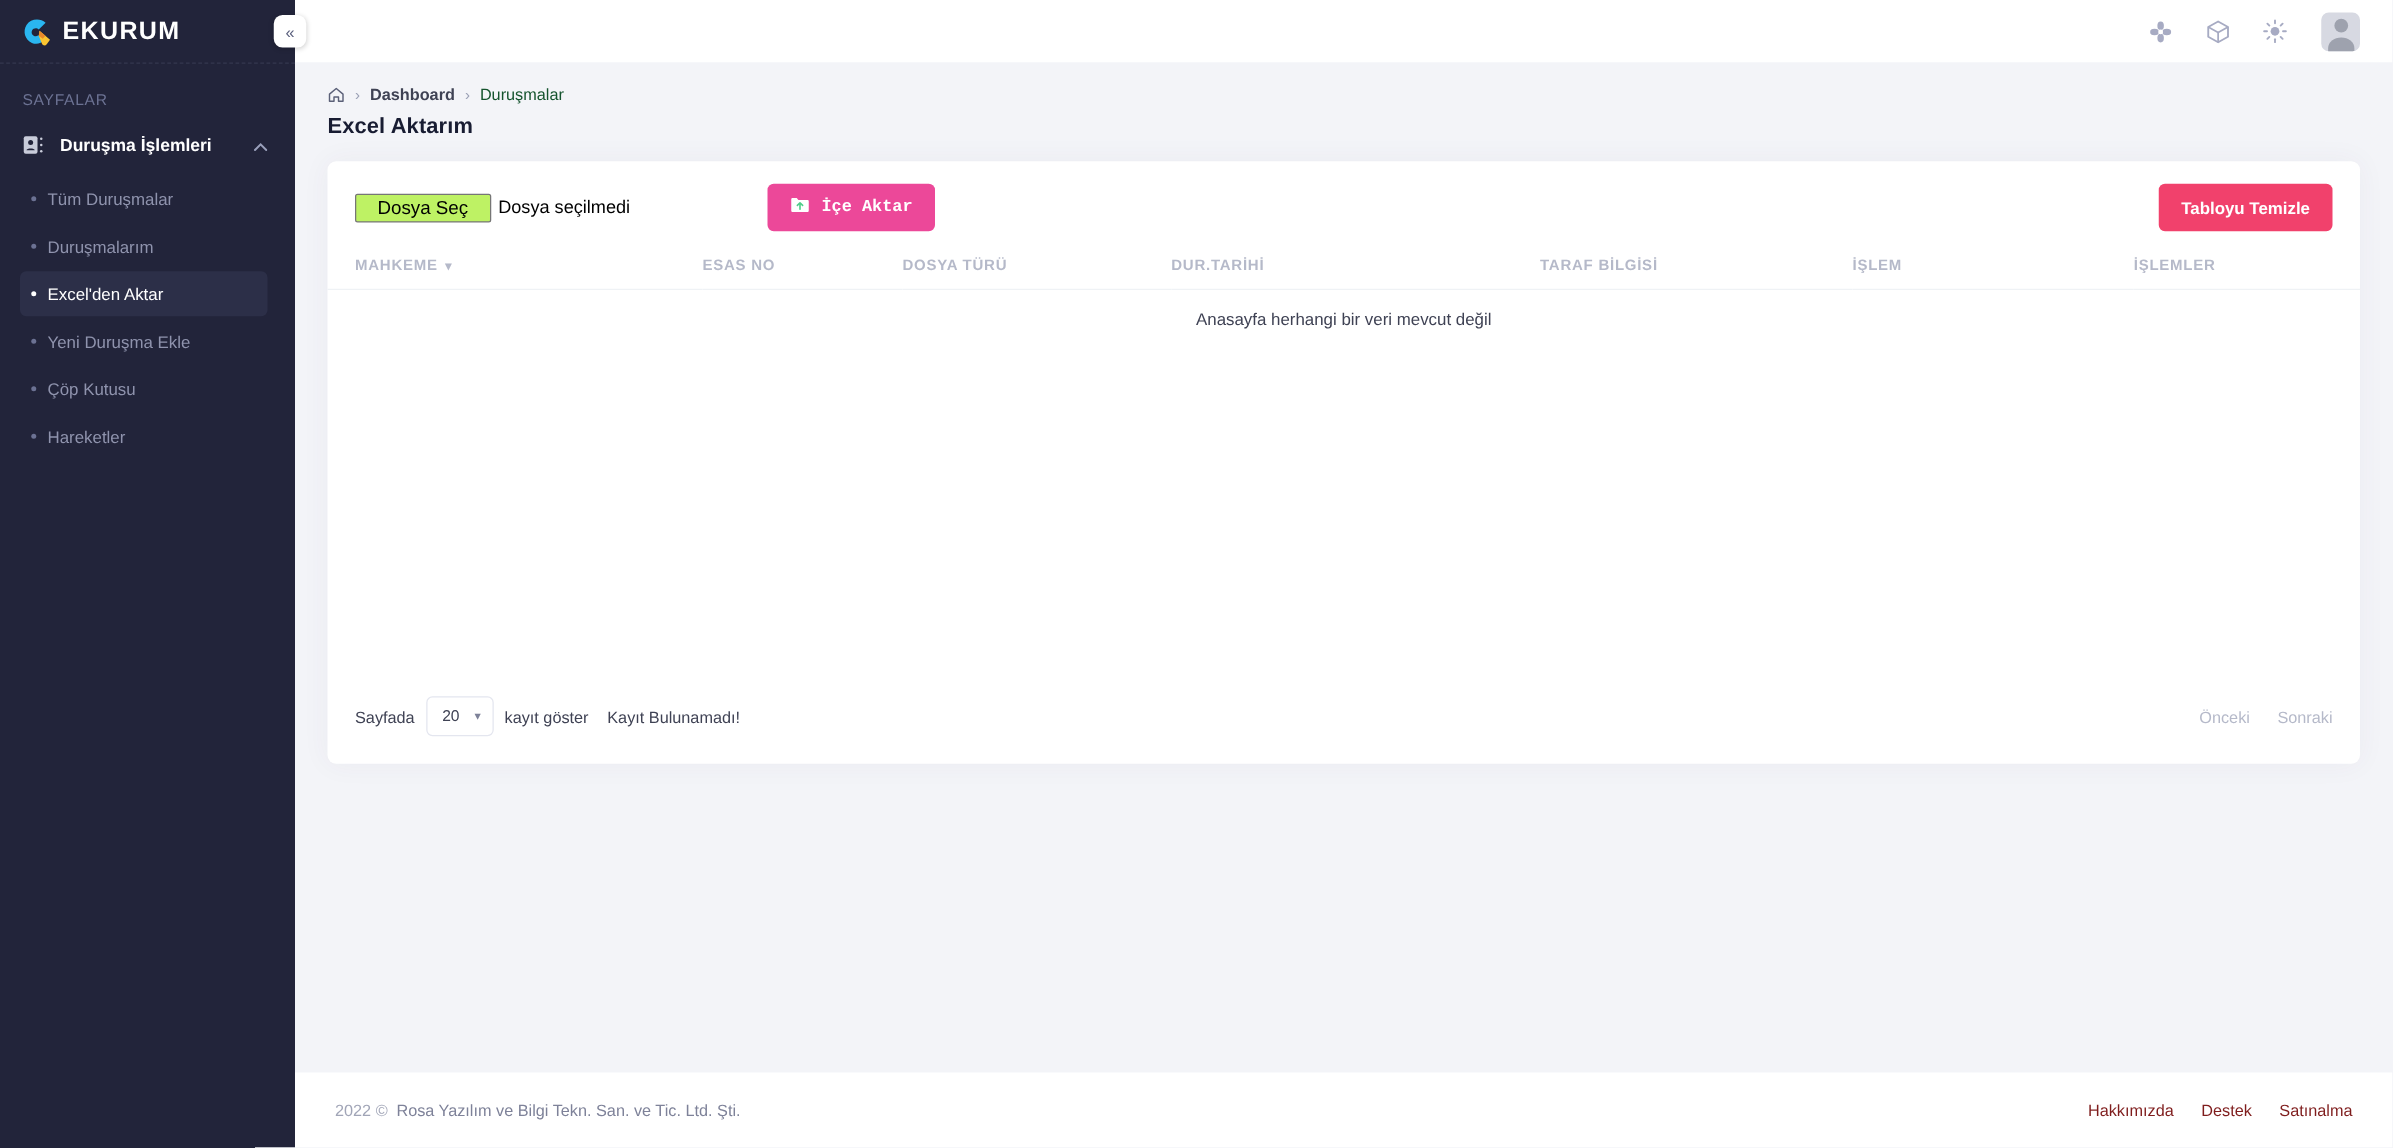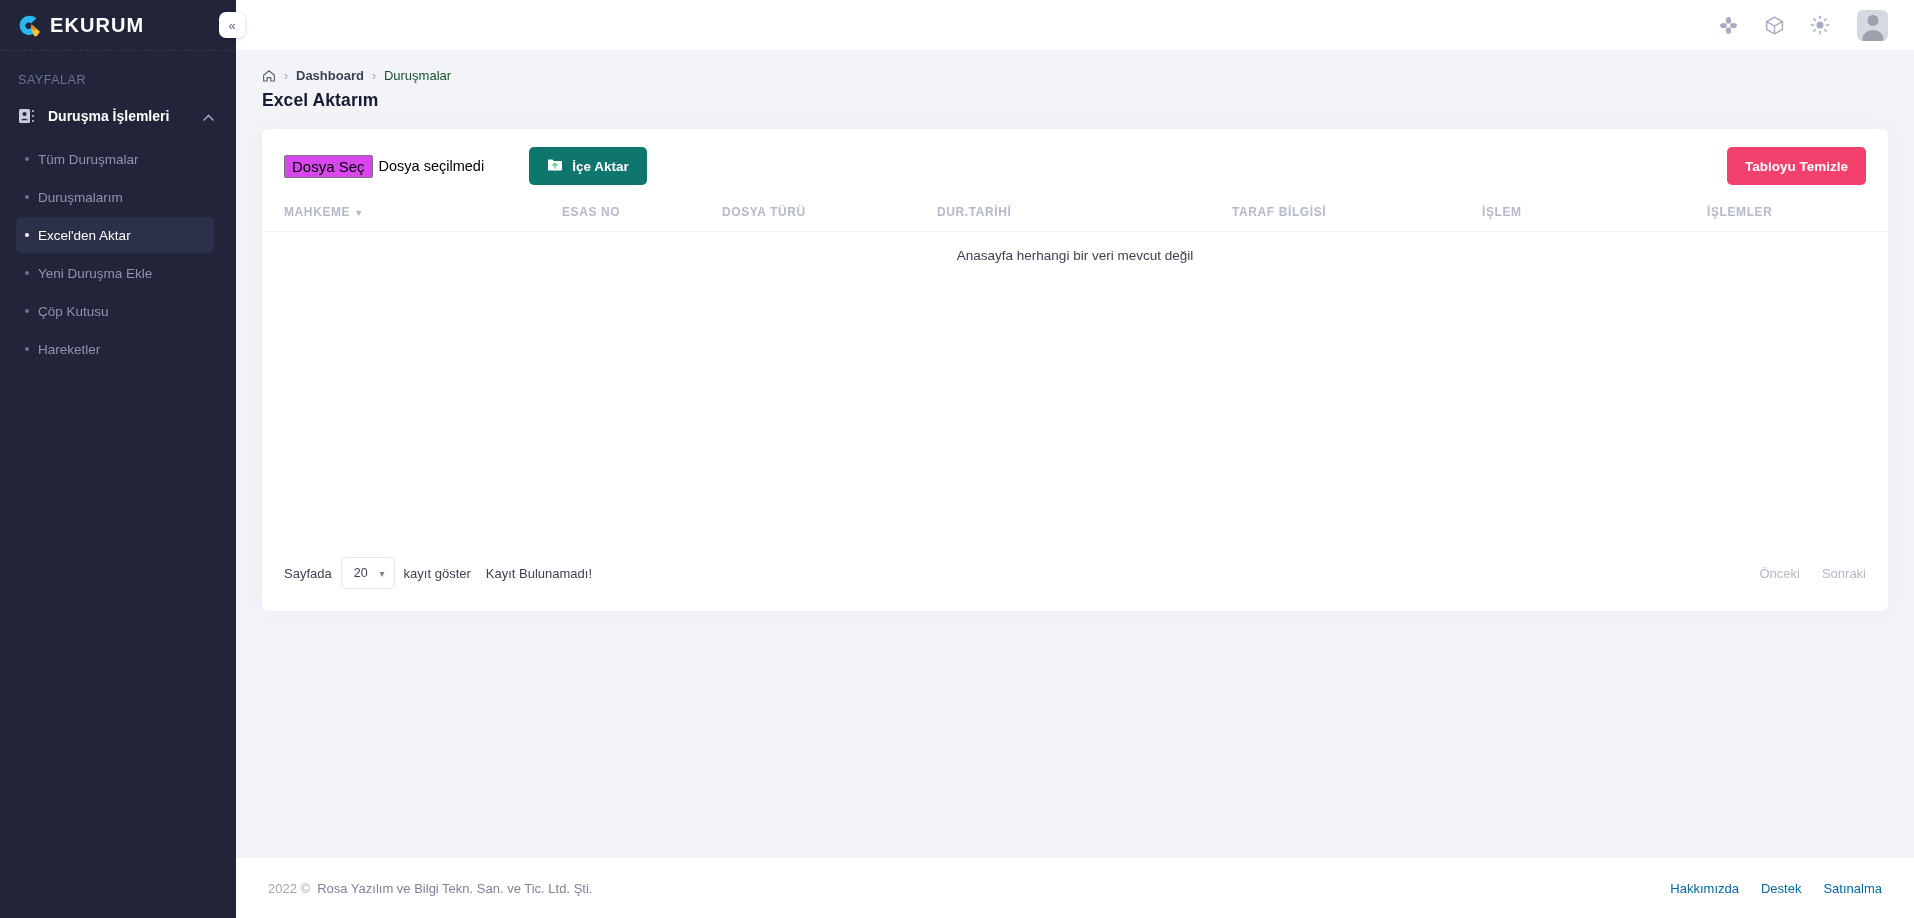--- a/index.html
+++ b/index.html
@@ -128,33 +128,33 @@
   }
 
   .card-toolbar {
     display: flex; align-items: center;
     padding: 18px 22px 10px 22px;
   }
   .file-input { display: flex; align-items: center; gap: 6px; }
   .file-btn {
     font-family: "Liberation Sans", sans-serif;
     font-size: 15px; color: #000000;
-    background: #d946ef; border: 1px solid #767676;
-    border-radius: 2px; padding: 2px 7px; cursor: pointer;
+    background: #bef264; border: 1px solid #767676;
+    border-radius: 2px; padding: 2px 17px; cursor: pointer;
   }
   .file-name { font-size: 14.5px; color: #000000; }
 
   .btn {
     border: none; border-radius: 5px; cursor: pointer;
     font-family: "Liberation Sans", sans-serif;
     font-size: 13.5px; font-weight: 700; color: #ffffff;
     display: inline-flex; align-items: center; gap: 9px;
     padding: 0 18px; height: 38px;
   }
-  .btn-import { background: #0f766e; margin-left: 45px; }
+  .btn-import { background: #ec4899; margin-left: 110px; font-family: Liberation Mono, monospace; }
   .btn-clear { background: #f1416c; margin-left: auto; }
 
   table { width: 100%; border-collapse: collapse; }
   thead th {
     text-align: left; font-size: 12px; font-weight: 700;
     color: #b5b9c9; letter-spacing: .6px;
     padding: 10px 0 12px 0; white-space: nowrap;
   }
   thead th.c0 { padding-left: 22px; }
   .sort-chev { display: inline-block; margin-left: 6px; color: #b5b9c9; font-size: 10px; }
@@ -187,21 +187,21 @@
 
   .page-footer {
     height: 60px; flex: 0 0 60px;
     background: #ffffff;
     display: flex; align-items: center;
     padding: 0 32px;
   }
   .copy { font-size: 13px; color: #7e8299; display: flex; gap: 7px; align-items: center; }
   .copy .year { color: #a1a5b7; }
   .flinks { margin-left: auto; display: flex; gap: 22px; }
-  .flinks a { font-size: 13px; color: #0369a1; text-decoration: none; cursor: pointer; }
+  .flinks a { font-size: 13px; color: #7f1d1d; text-decoration: none; cursor: pointer; }
 </style>
 </head>
 <body>
 
 <div class="app">
 
   <aside class="sidebar">
     <div class="brand">
       <div class="brand-logo">
         <span class="brand-mark">

